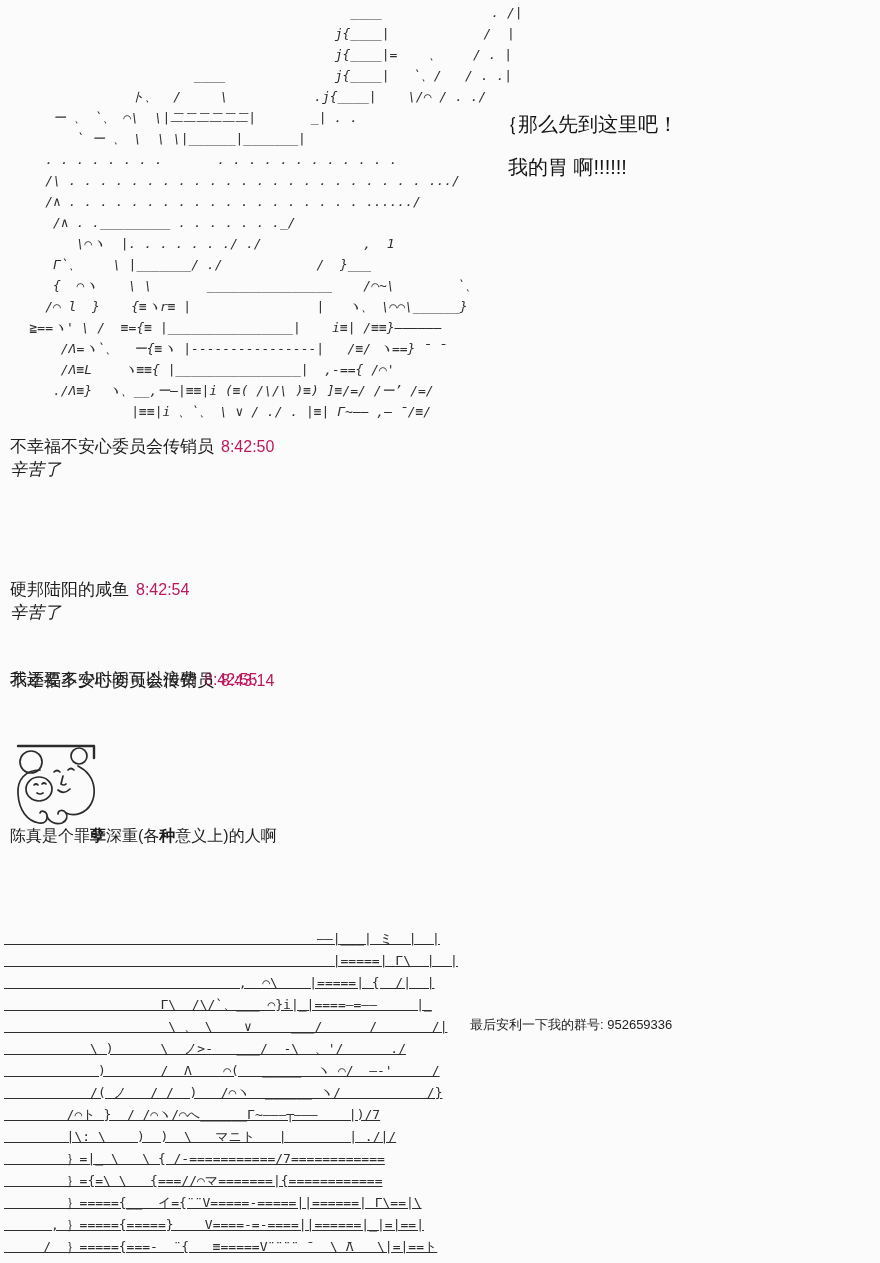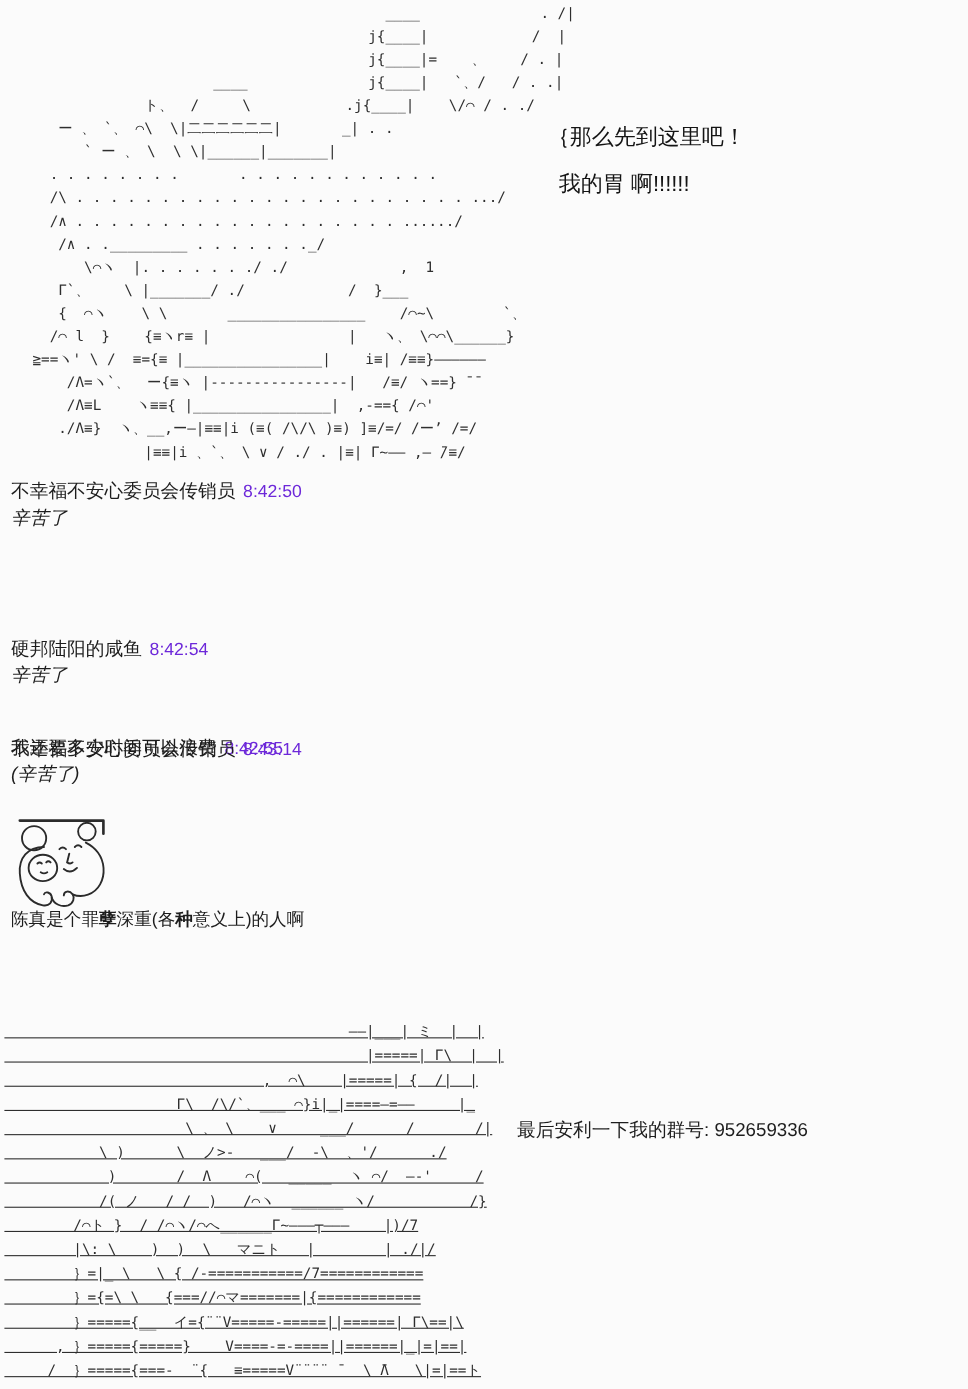--- a/index.html
+++ b/index.html
@@ -4,40 +4,40 @@
 <style>
   html,body{margin:0;padding:0;}
   body{width:880px;height:1263px;overflow:hidden;background:#fbfbfb;
        font-family:"Liberation Sans",sans-serif;}
   .page{position:relative;width:880px;height:1263px;overflow:hidden;}
 
   
   .aa{position:absolute;margin:0;color:#2e2e2e;
       font-family:"DejaVu Sans Mono",monospace;
       font-size:13px;line-height:21px;white-space:pre;letter-spacing:0;}
-  .aa-top{left:6px;top:2px;}
+  .aa-top{left:6px;top:2px;font-style:italic;}
   .aa-bottom{left:4px;top:928px;line-height:22px;text-decoration:underline;}
 
   
   .bubble{position:absolute;font-size:20px;color:#141414;white-space:nowrap;}
   .b1{left:498px;top:111px;}
   .b2{left:508px;top:154px;}
 
   
   .msg{position:absolute;left:10px;color:#1d1d1d;font-size:17px;line-height:21px;white-space:nowrap;}
   .head{white-space:nowrap;}
-  .time{font-size:16px;color:#6d28d9;margin-left:7px;}
+  .time{font-size:16px;color:#be185d;margin-left:7px;}
   .body{margin-top:2px;font-style:italic;}
   .bold{font-weight:bold;}
   .fsym{font-weight:bold;font-size:21px;vertical-align:-2px;padding:0 2px;}
 
   .meme{position:absolute;left:10px;top:743px;width:92px;height:86px;}
   .caption{position:absolute;left:10px;top:826px;font-size:16px;color:#1d1d1d;white-space:nowrap;}
 
-  .note{position:absolute;left:470px;top:1016px;font-size:17px;color:#1d1d1d;white-space:nowrap;}
+  .note{position:absolute;left:470px;top:1016px;font-size:13px;color:#1d1d1d;white-space:nowrap;}
 </style>
 </head>
 <body>
 
 <div class="page">
 
   <pre class="aa aa-top">                                            ____              . /|
                                           j{____|            /  |
                                           j{____|=    、    / . |
                         ____              j{____|   `、/   / . .|
@@ -66,21 +66,20 @@
   </div>
 
 
   <div class="msg" style="top:579px">
     <div class="head"><span>硬邦陆阳的咸鱼</span><span class="time">8:42:54</span></div>
     <div class="body">辛苦了</div>
   </div>
 
   <div class="msg" style="top:669px">
     <div class="head"><span>我还要多少时间可以浪费</span><span class="time">8:42:55</span></div>
-    <div class="body">(辛苦了)</div>
   </div>
 
   <div class="msg" style="top:670px">
     <div class="head"><span>不幸福不安心委员会传销员</span><span class="time">8:43:14</span></div>
   </div>
 
   <svg class="meme" viewBox="0 0 92 86" fill="none" stroke="#2b2b2b" stroke-width="1.7" stroke-linecap="round">
     <path d="M8 3 H84 M84 3 V15" stroke-width="2.4"></path>
     <circle cx="21" cy="19" r="11"></circle>
     <circle cx="69" cy="13" r="8"></circle>

